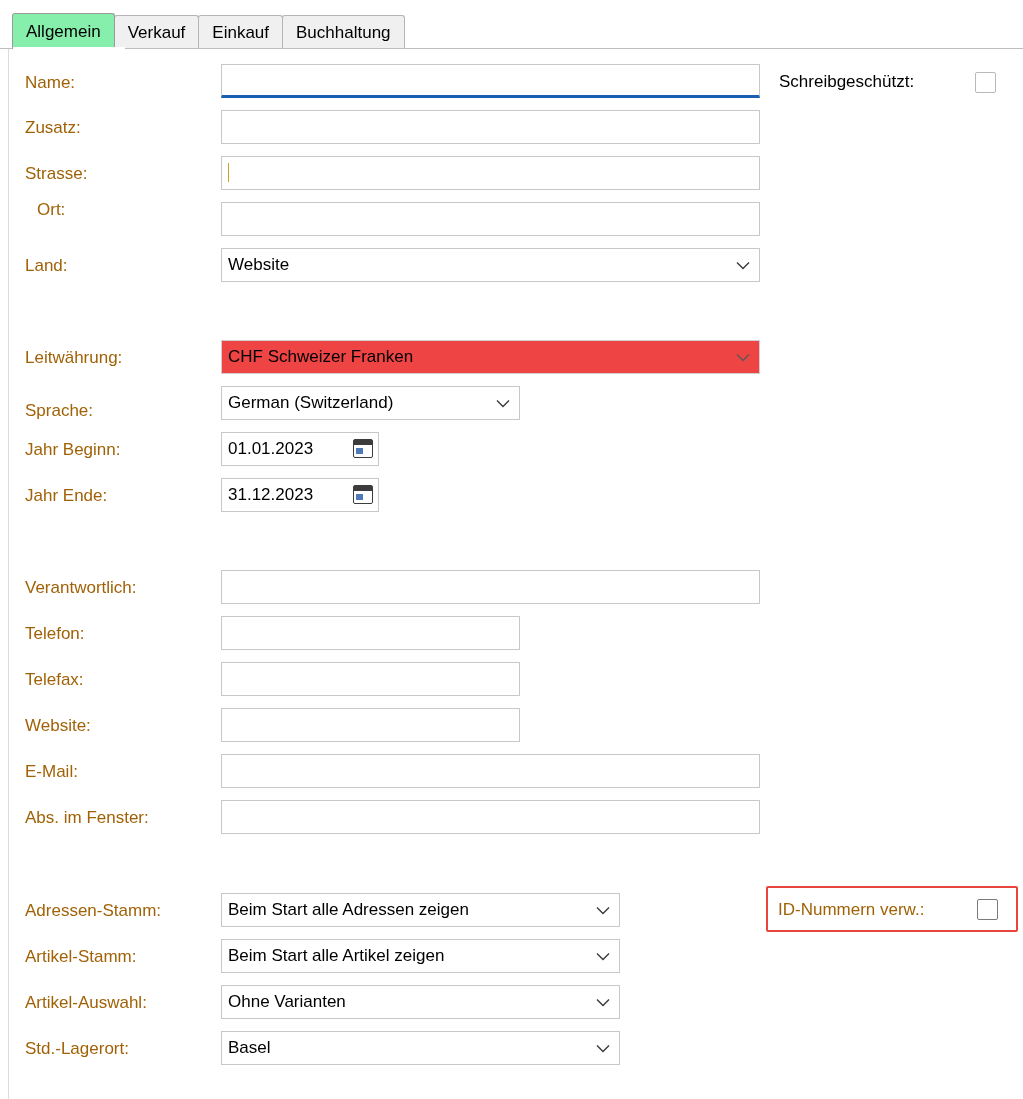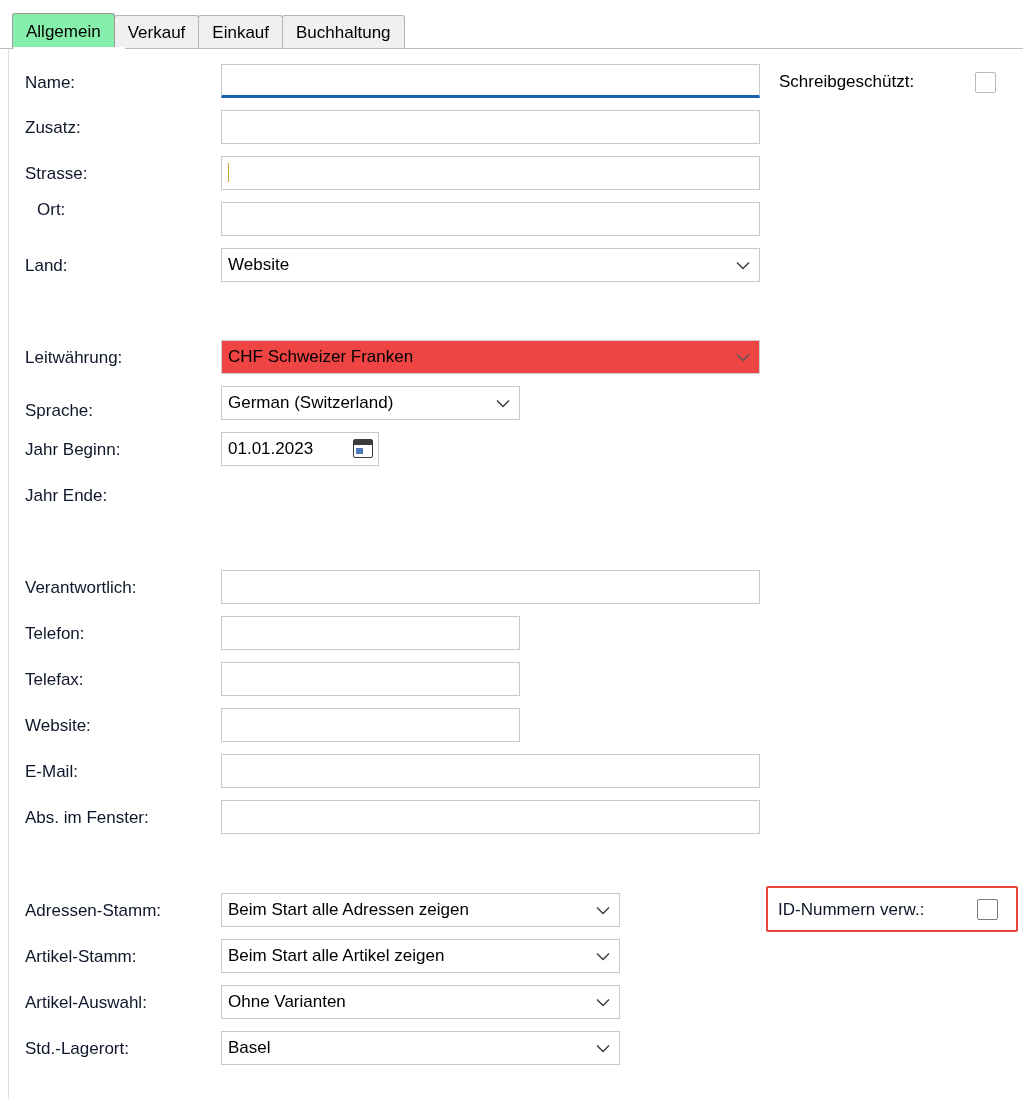--- a/index.html
+++ b/index.html
@@ -87,21 +87,21 @@
     position: absolute;
     left: 8px;
     top: 0;
     width: 1px;
     height: 1050px;
     background: #dcdcdc;
   }
   .lbl {
     position: absolute;
     font-size: 17px;
-    color: #0f172a;
+    color: #a16207;
     white-space: nowrap;
   }
   .lbl.dim {
     color: #000000;
   }
 
   .field {
     position: absolute;
     box-sizing: border-box;
     border: 1px solid #c8c8c8;
@@ -283,20 +283,24 @@
     </span>
   </div>
 
   <div class="lbl" style="left:25px; top:391px;">Jahr Beginn:</div>
   <div class="datefield" style="left:221px; top:383px; width:158px;">
     <span>01.01.2023</span>
     <span class="calicon"></span>
   </div>
 
   <div class="lbl" style="left:25px; top:437px;">Jahr Ende:</div>
+  <div class="datefield" style="left:221px; top:429px; width:158px;">
+    <span>31.12.2023</span>
+    <span class="calicon"></span>
+  </div>
 
   <div class="lbl" style="left:25px; top:529px;">Verantwortlich:</div>
   <div class="field" style="left:221px; top:521px; width:539px;"></div>
 
   <div class="lbl" style="left:25px; top:575px;">Telefon:</div>
   <div class="field" style="left:221px; top:567px; width:299px;"></div>
 
   <div class="lbl" style="left:25px; top:621px;">Telefax:</div>
   <div class="field ghost" style="left:221px; top:613px; width:299px;"></div>
 

